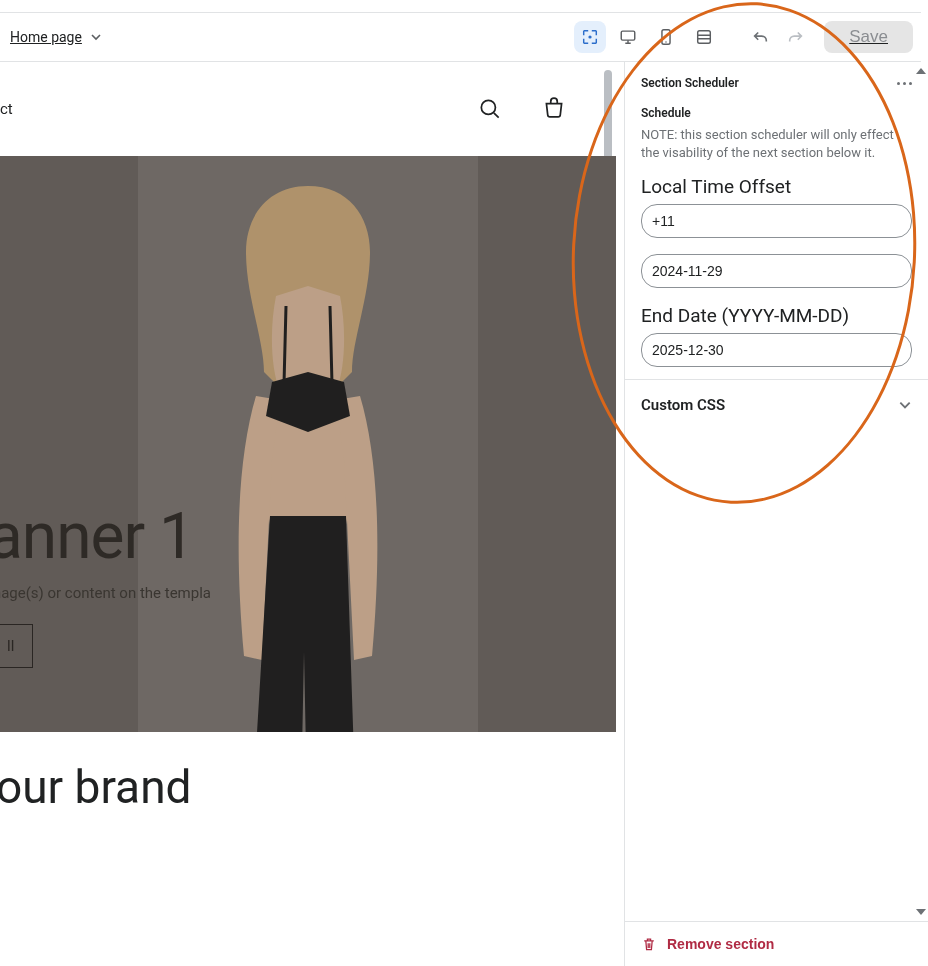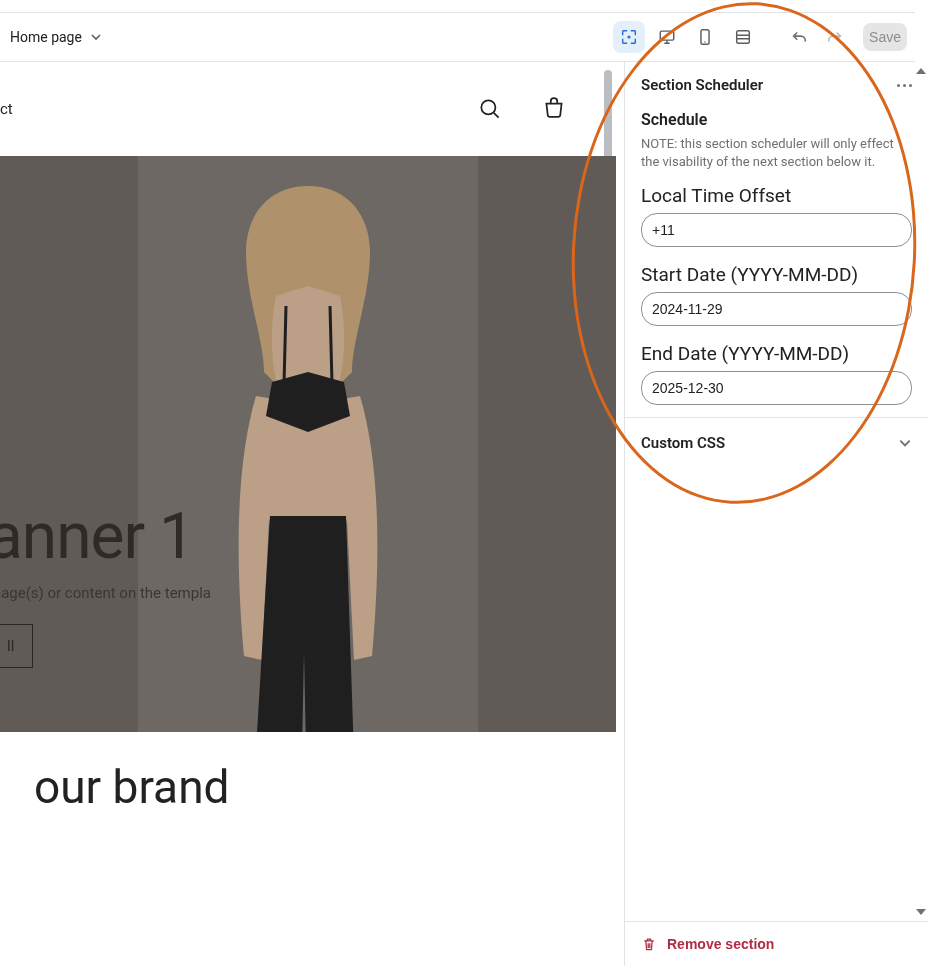--- a/index.html
+++ b/index.html
@@ -10,28 +10,29 @@
     height: 966px;
     overflow: hidden;
     position: relative;
     color: #202223;
     font-size: 14px;
   }
 
   
   .topbar {
     position: absolute;
-    top: 12px; left: 0; right: 13px;
+    top: 12px; left: 0; right: 7px;
     height: 50px;
     border-top: 1px solid #e1e3e5;
     border-bottom: 1px solid #e1e3e5;
     display: flex;
     align-items: center;
     padding: 0 8px 0 0;
     background: #fff;
+    text-decoration: underline;
   }
   .page-selector {
     display: flex; align-items: center; gap: 8px;
     padding: 6px 10px; border-radius: 8px; cursor: pointer;
   }
   .chev { width: 12px; height: 12px; }
 
   .device-group {
     margin-left: auto;
     display: flex; align-items: center; gap: 6px;
@@ -44,21 +45,21 @@
   .device-btn.active { background: #e4effc; }
   .device-group .sep { width: 6px; }
   .undo-redo {
     display: flex; gap: 4px; margin: 0 6px;
   }
   .undo-redo .device-btn svg { stroke: #6d7175; }
   .undo-redo .device-btn.disabled svg { stroke: #babec3; }
   .save-btn {
     background: #e5e5e5; color: #8a8d91;
     border: none; border-radius: 8px;
-    padding: 6px 6px; font-size: 14px; font-weight: 500;
+    padding: 6px 25px; font-size: 17px; font-weight: 500;
     cursor: not-allowed;
   }
 
   
   .preview-wrap {
     position: absolute;
     top: 62px; left: 0; bottom: 0;
     width: 616px;
     overflow: hidden;
     background: #fff;
@@ -108,21 +109,20 @@
     margin-top: 10px; font-size: 15px; color: #3a3631;
   }
   .hero-cta {
     display: inline-block; margin-top: 22px;
     border: 1px solid #2a2623; padding: 12px 18px;
     font-size: 15px; color: #2a2623; background: transparent;
   }
 
   .brand-row {
     padding: 28px 0 0 8px;
-    margin-left: 38px;
   }
   .brand-row h2 {
     font-size: 46px; font-weight: 400; color: #202223;
     margin-left: -12px;
   }
 
   
   .panel {
     position: absolute;
     top: 62px; right: 0; bottom: 0;
@@ -142,27 +142,27 @@
   }
   .panel-scroll-ind.bottom {
     top: auto; bottom: 6px;
     border-bottom: none; border-top: 6px solid #6d7175;
   }
 
   .sec-head {
     display: flex; align-items: center; justify-content: space-between;
     padding: 14px 16px 12px 16px;
   }
-  .sec-head h3 { font-size: 15px; font-weight: 600; }
+  .sec-head h3 { font-size: 12px; font-weight: 600; }
   .dots { display: flex; gap: 3px; cursor: pointer; }
   .dots span { width: 3px; height: 3px; background: #6d7175; border-radius: 50%; }
 
   .sub-head {
     padding: 4px 16px 6px 16px;
-    font-size: 16px; font-weight: 600;
+    font-size: 12px; font-weight: 600;
   }
   .note {
     padding: 0 16px 10px 16px;
     font-size: 13px; color: #6d7175; line-height: 1.35;
   }
 
   .field {
     padding: 4px 16px 12px 16px;
   }
   .field label {
@@ -325,21 +325,20 @@
 
     <div class="sub-head">Schedule</div>
     <div class="note">NOTE: this section scheduler will only effect the visability of the next section below it.</div>
 
     <div class="field">
       <label>Local Time Offset</label>
       <input type="text" value="+11" style="">
     </div>
 
     <div class="field">
-      <label>Start Date (YYYY-MM-DD)</label>
       <input type="text" value="2024-11-29" style="">
     </div>
 
     <div class="field">
       <label>End Date (YYYY-MM-DD)</label>
       <input type="text" value="2025-12-30" style="">
     </div>
 
     <div class="collapse-row">
       <span>Custom CSS</span>

